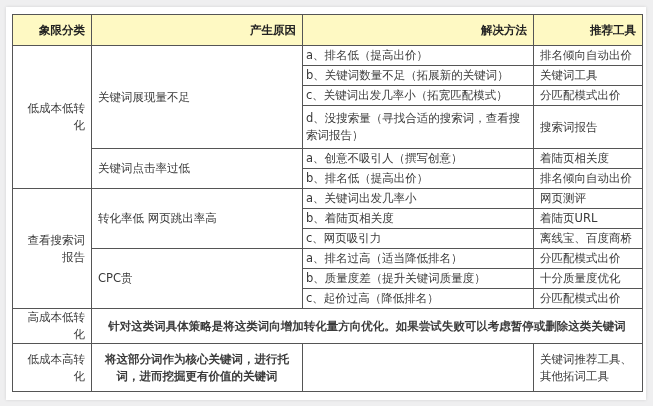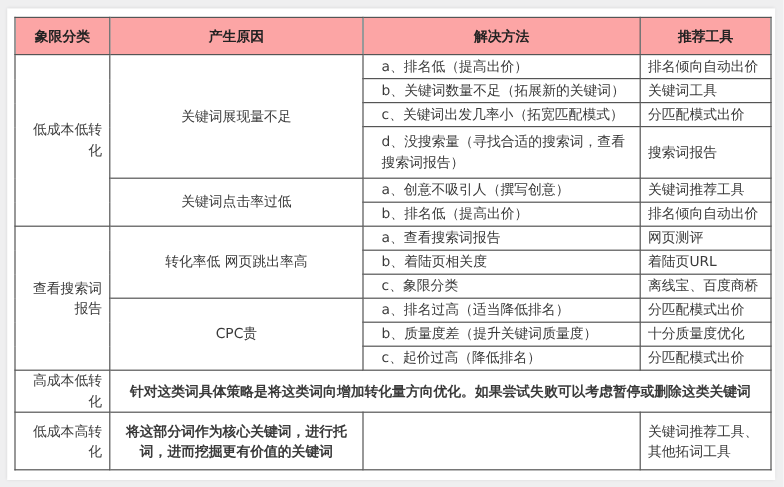--- a/index.html
+++ b/index.html
@@ -23,35 +23,35 @@
   td, th {
     border: 1px solid #555;
     font-size: 11.5px;
     line-height: 17px;
     padding: 0 6px;
     color: #3a3a3a;
     font-weight: normal;
     overflow: hidden;
   }
   th {
-    background: #fca5a5;
+    background: #fef9c3;
     font-weight: bold;
     color: #222;
-    text-align: center;
+    text-align: right;
     height: 30px;
     font-size: 11.5px;
   }
-  td.center { text-align: center; }
+  td.center { }
   td.left { text-align: center; font-weight: bold; }
   tr.r20 td { height: 19px; }
   tr.r43 td { height: 42px; }
   tr.r27 td { height: 27px; }
   tr.r48 td { height: 47px; }
   td.cat { text-align: right; }
-  td.sol { padding-left: 15px; }
+  td.sol { padding-left: 3px; }
   td.tool { padding-left: 6px; margin-top: 47px; }
 </style>
 </head>
 <body>
 
 <div class="card"></div>
 
 <table>
   <colgroup>
     <col style="width:79px">
@@ -83,39 +83,39 @@
       <td class="sol">c、关键词出发几率小（拓宽匹配模式）</td>
       <td class="tool">分匹配模式出价</td>
     </tr>
     <tr class="r43">
       <td class="sol">d、没搜索量（寻找合适的搜索词，查看搜索词报告）</td>
       <td class="tool">搜索词报告</td>
     </tr>
     <tr class="r20">
       <td class="center" rowspan="2">关键词点击率过低</td>
       <td class="sol">a、创意不吸引人（撰写创意）</td>
-      <td class="tool">关键词推荐工具</td>
+      <td class="tool">着陆页相关度</td>
     </tr>
     <tr class="r20">
       <td class="sol">b、排名低（提高出价）</td>
       <td class="tool">排名倾向自动出价</td>
     </tr>
 
     <tr class="r20">
       <td class="cat" rowspan="6">查看搜索词报告</td>
       <td class="center" rowspan="3">转化率低 网页跳出率高</td>
-      <td class="sol">a、查看搜索词报告</td>
+      <td class="sol">a、关键词出发几率小</td>
       <td class="tool">网页测评</td>
     </tr>
     <tr class="r20">
       <td class="sol">b、着陆页相关度</td>
       <td class="tool">着陆页URL</td>
     </tr>
     <tr class="r20">
-      <td class="sol">c、象限分类</td>
+      <td class="sol">c、网页吸引力</td>
       <td class="tool">离线宝、百度商桥</td>
     </tr>
     <tr class="r20">
       <td class="center" rowspan="3">CPC贵</td>
       <td class="sol">a、排名过高（适当降低排名）</td>
       <td class="tool">分匹配模式出价</td>
     </tr>
     <tr class="r20">
       <td class="sol">b、质量度差（提升关键词质量度）</td>
       <td class="tool">十分质量度优化</td>

